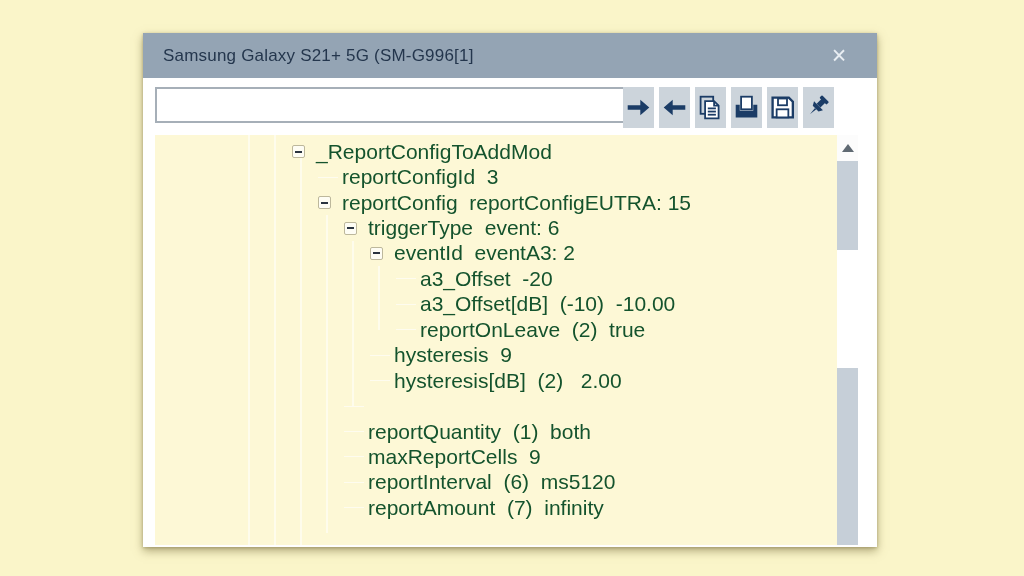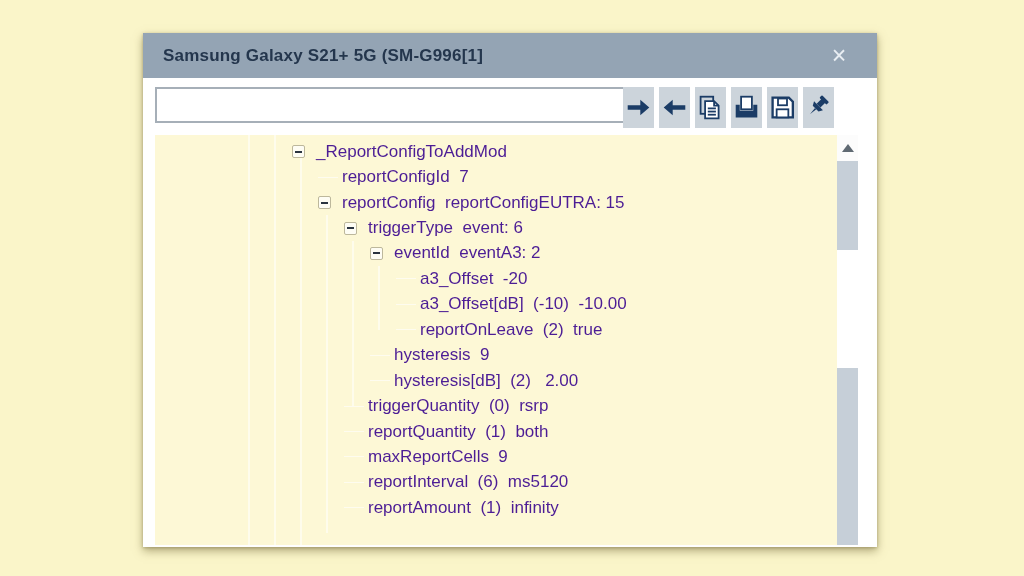--- a/index.html
+++ b/index.html
@@ -1,38 +1,38 @@
 <!DOCTYPE html>
 <html><head>
 <meta charset="utf-8">
 <style>
   html,body{margin:0;padding:0;width:1024px;height:576px;overflow:hidden;
     background:#faf5c9;font-family:"Liberation Sans",sans-serif;}
   .window{position:absolute;left:143px;top:33px;width:734px;height:514px;
     background:#ffffff;box-shadow:0 4px 9px rgba(120,110,60,.55),0 1px 3px rgba(120,110,60,.4);}
   .titlebar{position:absolute;left:0;top:0;width:100%;height:45px;background:#94a4b4;}
   .title-text{position:absolute;left:20px;top:0;line-height:45px;font-size:17px;
-    font-weight:700;color:#24364d;letter-spacing:.2px;white-space:nowrap;}
+    font-weight:400;color:#24364d;letter-spacing:.2px;white-space:nowrap;}
   .close-btn{position:absolute;right:24px;top:7px;width:28px;height:30px;border:none;
     background:transparent;color:#e9eef3;font-size:25px;line-height:30px;text-align:center;
     padding:0;cursor:pointer;font-family:"Liberation Sans",sans-serif;}
   .toolbar{position:absolute;left:0;top:45px;width:100%;height:57px;background:#ffffff;}
   .search-input{position:absolute;left:12px;top:9px;width:458px;height:32px;
     border:2px solid #a6afb8;background:#ffffff;font-size:16px;padding:0 8px;outline:none;
     font-family:"Liberation Sans",sans-serif;box-sizing:content-box;}
   .btn-row{position:absolute;left:480px;top:9px;display:flex;gap:5px;}
   .tb-btn{width:31px;height:41px;background:#ccd4db;border:none;padding:0;margin:0;
     display:flex;align-items:center;justify-content:center;cursor:pointer;}
   .tb-btn svg{display:block;}
   .tree-area{position:absolute;left:12px;top:102px;width:682px;height:410px;
     background:#fdf8d6;overflow:hidden;}
   .guide{position:absolute;width:2px;background:rgba(255,255,255,.55);}
   .rows{position:absolute;left:0;top:0;right:0;bottom:0;padding-top:4px;}
   .trow{height:25.45px;display:flex;align-items:center;white-space:pre;
-    font-size:17px;color:#4c1d95;}
+    font-size:21px;color:#14532d;}
   .minus-box{width:13px;height:13px;flex:0 0 13px;background:#fefdf4;
     border:1px solid #bdb89c;border-radius:2px;box-sizing:border-box;
     display:flex;align-items:center;justify-content:center;cursor:pointer;}
   .minus-box i{display:block;width:7px;height:2px;background:#2a3340;}
   .leaf-stub{height:1px;background:rgba(255,255,255,.6);flex:0 0 20px;}
   .node-label{white-space:pre;}
   .scrollbar{position:absolute;left:694px;top:102px;width:21px;height:410px;background:#c6cfd8;}
   .scroll-up{position:absolute;left:0;top:0;width:21px;height:26px;background:#fcfcfc;
     border:none;padding:0;display:flex;align-items:center;justify-content:center;cursor:pointer;}
   .scroll-up i{display:block;width:0;height:0;border-left:6px solid transparent;
@@ -112,34 +112,34 @@
 
   <div class="tree-area">
     <div class="guide" style="left:93px;top:0;height:410px;"></div>
     <div class="guide" style="left:119px;top:0;height:410px;"></div>
     <div class="guide" style="left:145px;top:23px;height:387px;"></div>
     <div class="guide" style="left:171px;top:80px;height:318px;"></div>
     <div class="guide" style="left:197px;top:106px;height:165px;"></div>
     <div class="guide" style="left:223px;top:131px;height:64px;"></div>
     <div class="rows" id="tree-rows">
         <div class="trow"><span style="flex: 0 0 137px;"></span><span class="minus-box"><i></i></span><span style="flex: 0 0 11px;"></span><span class="node-label">_ReportConfigToAddMod</span></div>
-        <div class="trow"><span style="flex: 0 0 163px;"></span><span class="leaf-stub"></span><span style="flex: 0 0 4px;"></span><span class="node-label">reportConfigId  7</span></div>
+        <div class="trow"><span style="flex: 0 0 163px;"></span><span class="leaf-stub"></span><span style="flex: 0 0 4px;"></span><span class="node-label">reportConfigId  3</span></div>
         <div class="trow"><span style="flex: 0 0 163px;"></span><span class="minus-box"><i></i></span><span style="flex: 0 0 11px;"></span><span class="node-label">reportConfig  reportConfigEUTRA: 15</span></div>
         <div class="trow"><span style="flex: 0 0 189px;"></span><span class="minus-box"><i></i></span><span style="flex: 0 0 11px;"></span><span class="node-label">triggerType  event: 6</span></div>
         <div class="trow"><span style="flex: 0 0 215px;"></span><span class="minus-box"><i></i></span><span style="flex: 0 0 11px;"></span><span class="node-label">eventId  eventA3: 2</span></div>
         <div class="trow"><span style="flex: 0 0 241px;"></span><span class="leaf-stub"></span><span style="flex: 0 0 4px;"></span><span class="node-label">a3_Offset  -20</span></div>
         <div class="trow"><span style="flex: 0 0 241px;"></span><span class="leaf-stub"></span><span style="flex: 0 0 4px;"></span><span class="node-label">a3_Offset[dB]  (-10)  -10.00</span></div>
         <div class="trow"><span style="flex: 0 0 241px;"></span><span class="leaf-stub"></span><span style="flex: 0 0 4px;"></span><span class="node-label">reportOnLeave  (2)  true</span></div>
         <div class="trow"><span style="flex: 0 0 215px;"></span><span class="leaf-stub"></span><span style="flex: 0 0 4px;"></span><span class="node-label">hysteresis  9</span></div>
         <div class="trow"><span style="flex: 0 0 215px;"></span><span class="leaf-stub"></span><span style="flex: 0 0 4px;"></span><span class="node-label">hysteresis[dB]  (2)   2.00</span></div>
-        <div class="trow"><span style="flex: 0 0 189px;"></span><span class="leaf-stub"></span><span style="flex: 0 0 4px;"></span><span class="node-label">triggerQuantity  (0)  rsrp</span></div>
+        <div class="trow"><span style="flex: 0 0 189px;"></span><span class="leaf-stub"></span><span style="flex: 0 0 4px;"></span></div>
         <div class="trow"><span style="flex: 0 0 189px;"></span><span class="leaf-stub"></span><span style="flex: 0 0 4px;"></span><span class="node-label">reportQuantity  (1)  both</span></div>
         <div class="trow"><span style="flex: 0 0 189px;"></span><span class="leaf-stub"></span><span style="flex: 0 0 4px;"></span><span class="node-label">maxReportCells  9</span></div>
         <div class="trow"><span style="flex: 0 0 189px;"></span><span class="leaf-stub"></span><span style="flex: 0 0 4px;"></span><span class="node-label">reportInterval  (6)  ms5120</span></div>
-        <div class="trow"><span style="flex: 0 0 189px;"></span><span class="leaf-stub"></span><span style="flex: 0 0 4px;"></span><span class="node-label">reportAmount  (1)  infinity</span></div>
+        <div class="trow"><span style="flex: 0 0 189px;"></span><span class="leaf-stub"></span><span style="flex: 0 0 4px;"></span><span class="node-label">reportAmount  (7)  infinity</span></div>
       </div>
   </div>
 
   <div class="scrollbar">
     <button class="scroll-up">
         <i></i>
       </button>
     <div class="scroll-thumb"></div>
   </div>
 

